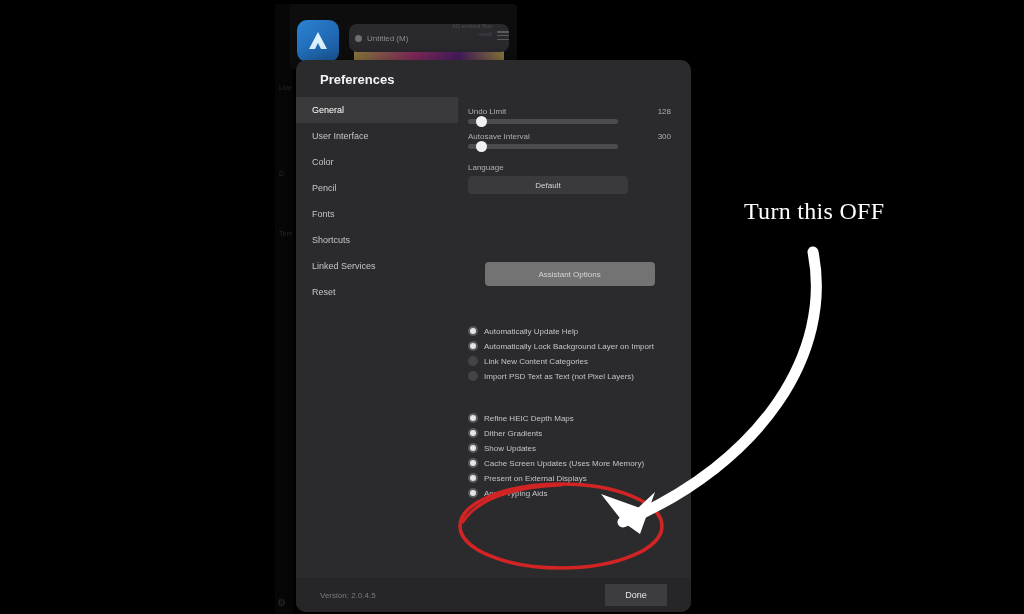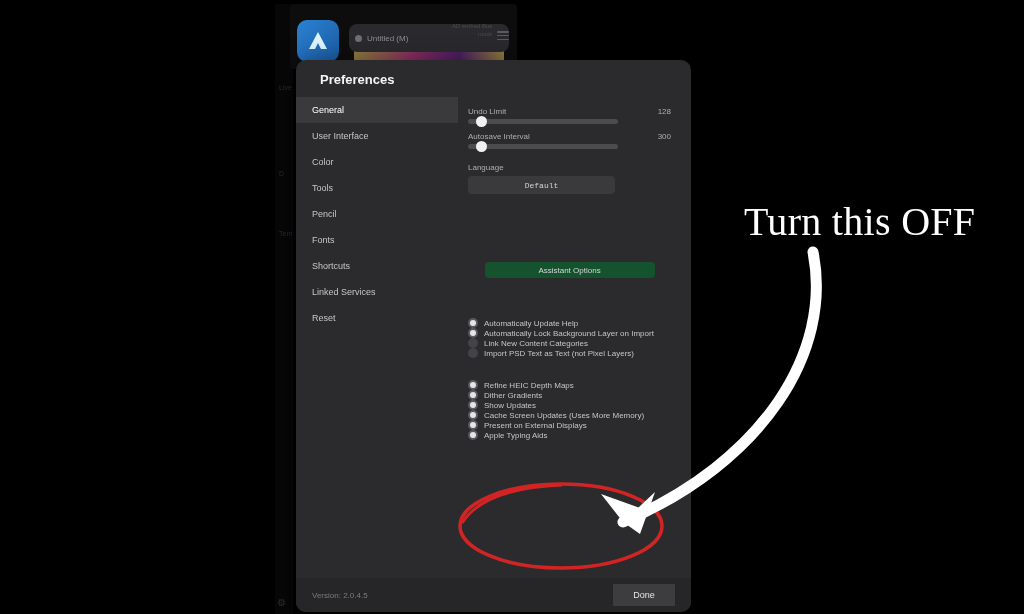--- a/index.html
+++ b/index.html
@@ -134,80 +134,80 @@
     position:absolute; left:8px; top:-3px;
     width:11px; height:11px; border-radius:50%;
     background:#f0f0f2;
   }
   .lang-row {
     margin-top:6px; margin-bottom:8px;
   }
   .lang-row .lbl { color:#aeaeb2; font-size:8px; }
   .lang-select {
     margin-top:4px;
-    width:147px; height:18px;
+    width:160px; height:18px;
     background:#3a3a3c;
     border-radius:4px;
     display:flex; align-items:center; justify-content:center;
-    color:#d5d5d8; font-size:8px;font-family:Liberation Mono, monospace;
+    color:#d5d5d8; font-size:8px;
   }
   .btn-row {
     margin: 60px 0 40px;
   }
   .pane-btn {
-    width:170px; height:16px;
-    background:#14532d;
+    width:170px; height:24px;
+    background:#737373;
     border-radius:4px;
     display:flex; align-items:center; justify-content:center;
     color:#d5d5d8; font-size:8px;
     cursor:pointer;
     margin:0 auto;
   }
-  .check-list { display:flex; flex-direction:column; }
+  .check-list { display:flex; flex-direction:column; gap:5px; }
   .check-item {
     display:flex; align-items:center; gap:6px;
     color:#c5c5c8; font-size:8px;
   }
   .check-box {
     width:10px; height:10px; border-radius:50%;
     background:#5a5a5e;
     flex-shrink:0;
   }
   .check-box.on::after{
     content:""; display:block; width:6px; height:6px;
     margin:2px; border-radius:50%; background:#e5e5e8;
   }
   .check-box.dim { opacity:.55; }
   .check-gap { height:22px; }
 
   .modal-footer {
     height:34px;
     display:flex; align-items:center; justify-content:space-between;
-    padding:0 16px;
+    padding:0 24px;
     background:#262628;
   }
   .version {
     color:#7b7b7f; font-size:8px;
   }
   .done-btn {
     width:62px; height:22px;
     background:#3d3d40;
     border-radius:0;
     display:flex; align-items:center; justify-content:center;
     color:#e5e5e8; font-size:9px;
     cursor:pointer;
   }
 
   
   .annotation-text {
     position:absolute;
     left: 744px; top: 198px;
     color:#fff;
     font-family: Georgia, "Times New Roman", serif;
-    font-size: 40px;
+    font-size: 24px;
     letter-spacing:.3px;
   }
   .red-oval {
     position:absolute;
     left: 454px; top: 478px;
     width: 215px; height: 97px;
     pointer-events:none;
   }
   .arrow {
     position:absolute;
@@ -247,21 +247,20 @@
   </div>
 
 <div class="modal">
   <div class="modal-title">Preferences</div>
 
   <div class="modal-body">
     <div class="sidebar">
       <div class="sb-item sel">General</div>
       <div class="sb-item">User Interface</div>
       <div class="sb-item">Color</div>
-      <div class="sb-item">Tools</div>
       <div class="sb-item">Pencil</div>
       <div class="sb-item">Fonts</div>
       <div class="sb-item">Shortcuts</div>
       <div class="sb-item">Linked Services</div>
       <div class="sb-item">Reset</div>
     </div>
 
     <div class="pane">
 
       <div class="setting-slider">

